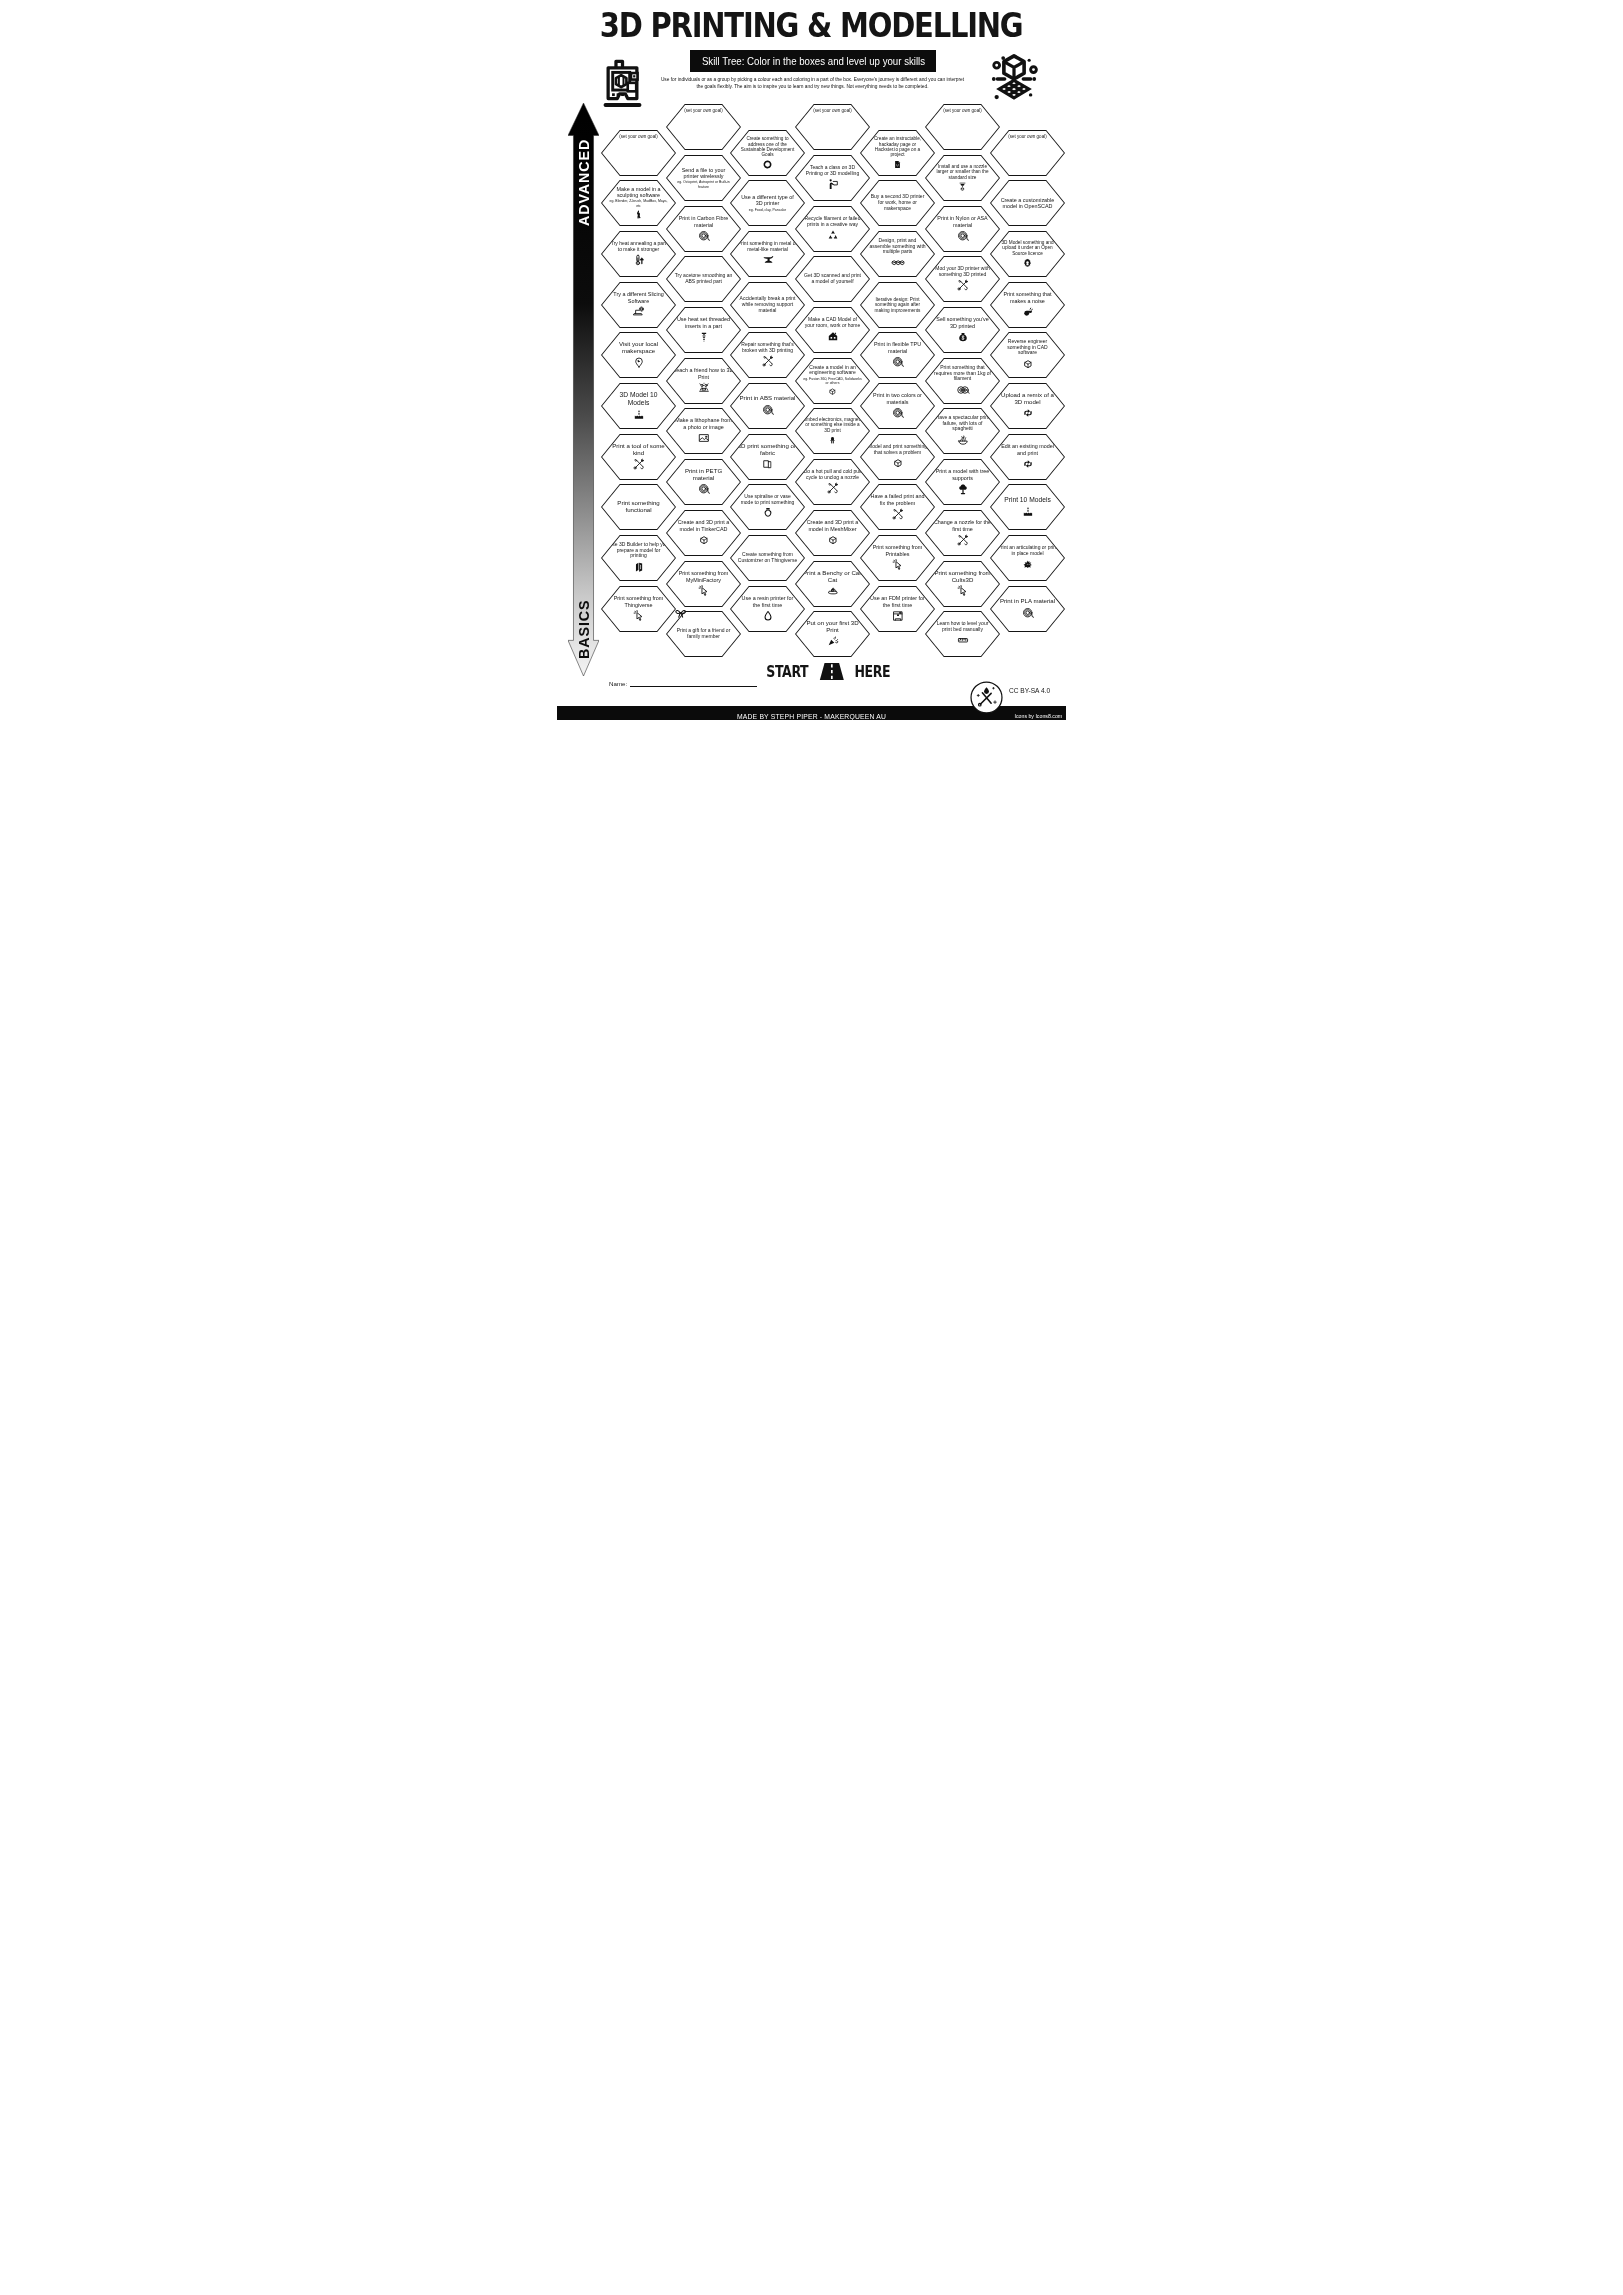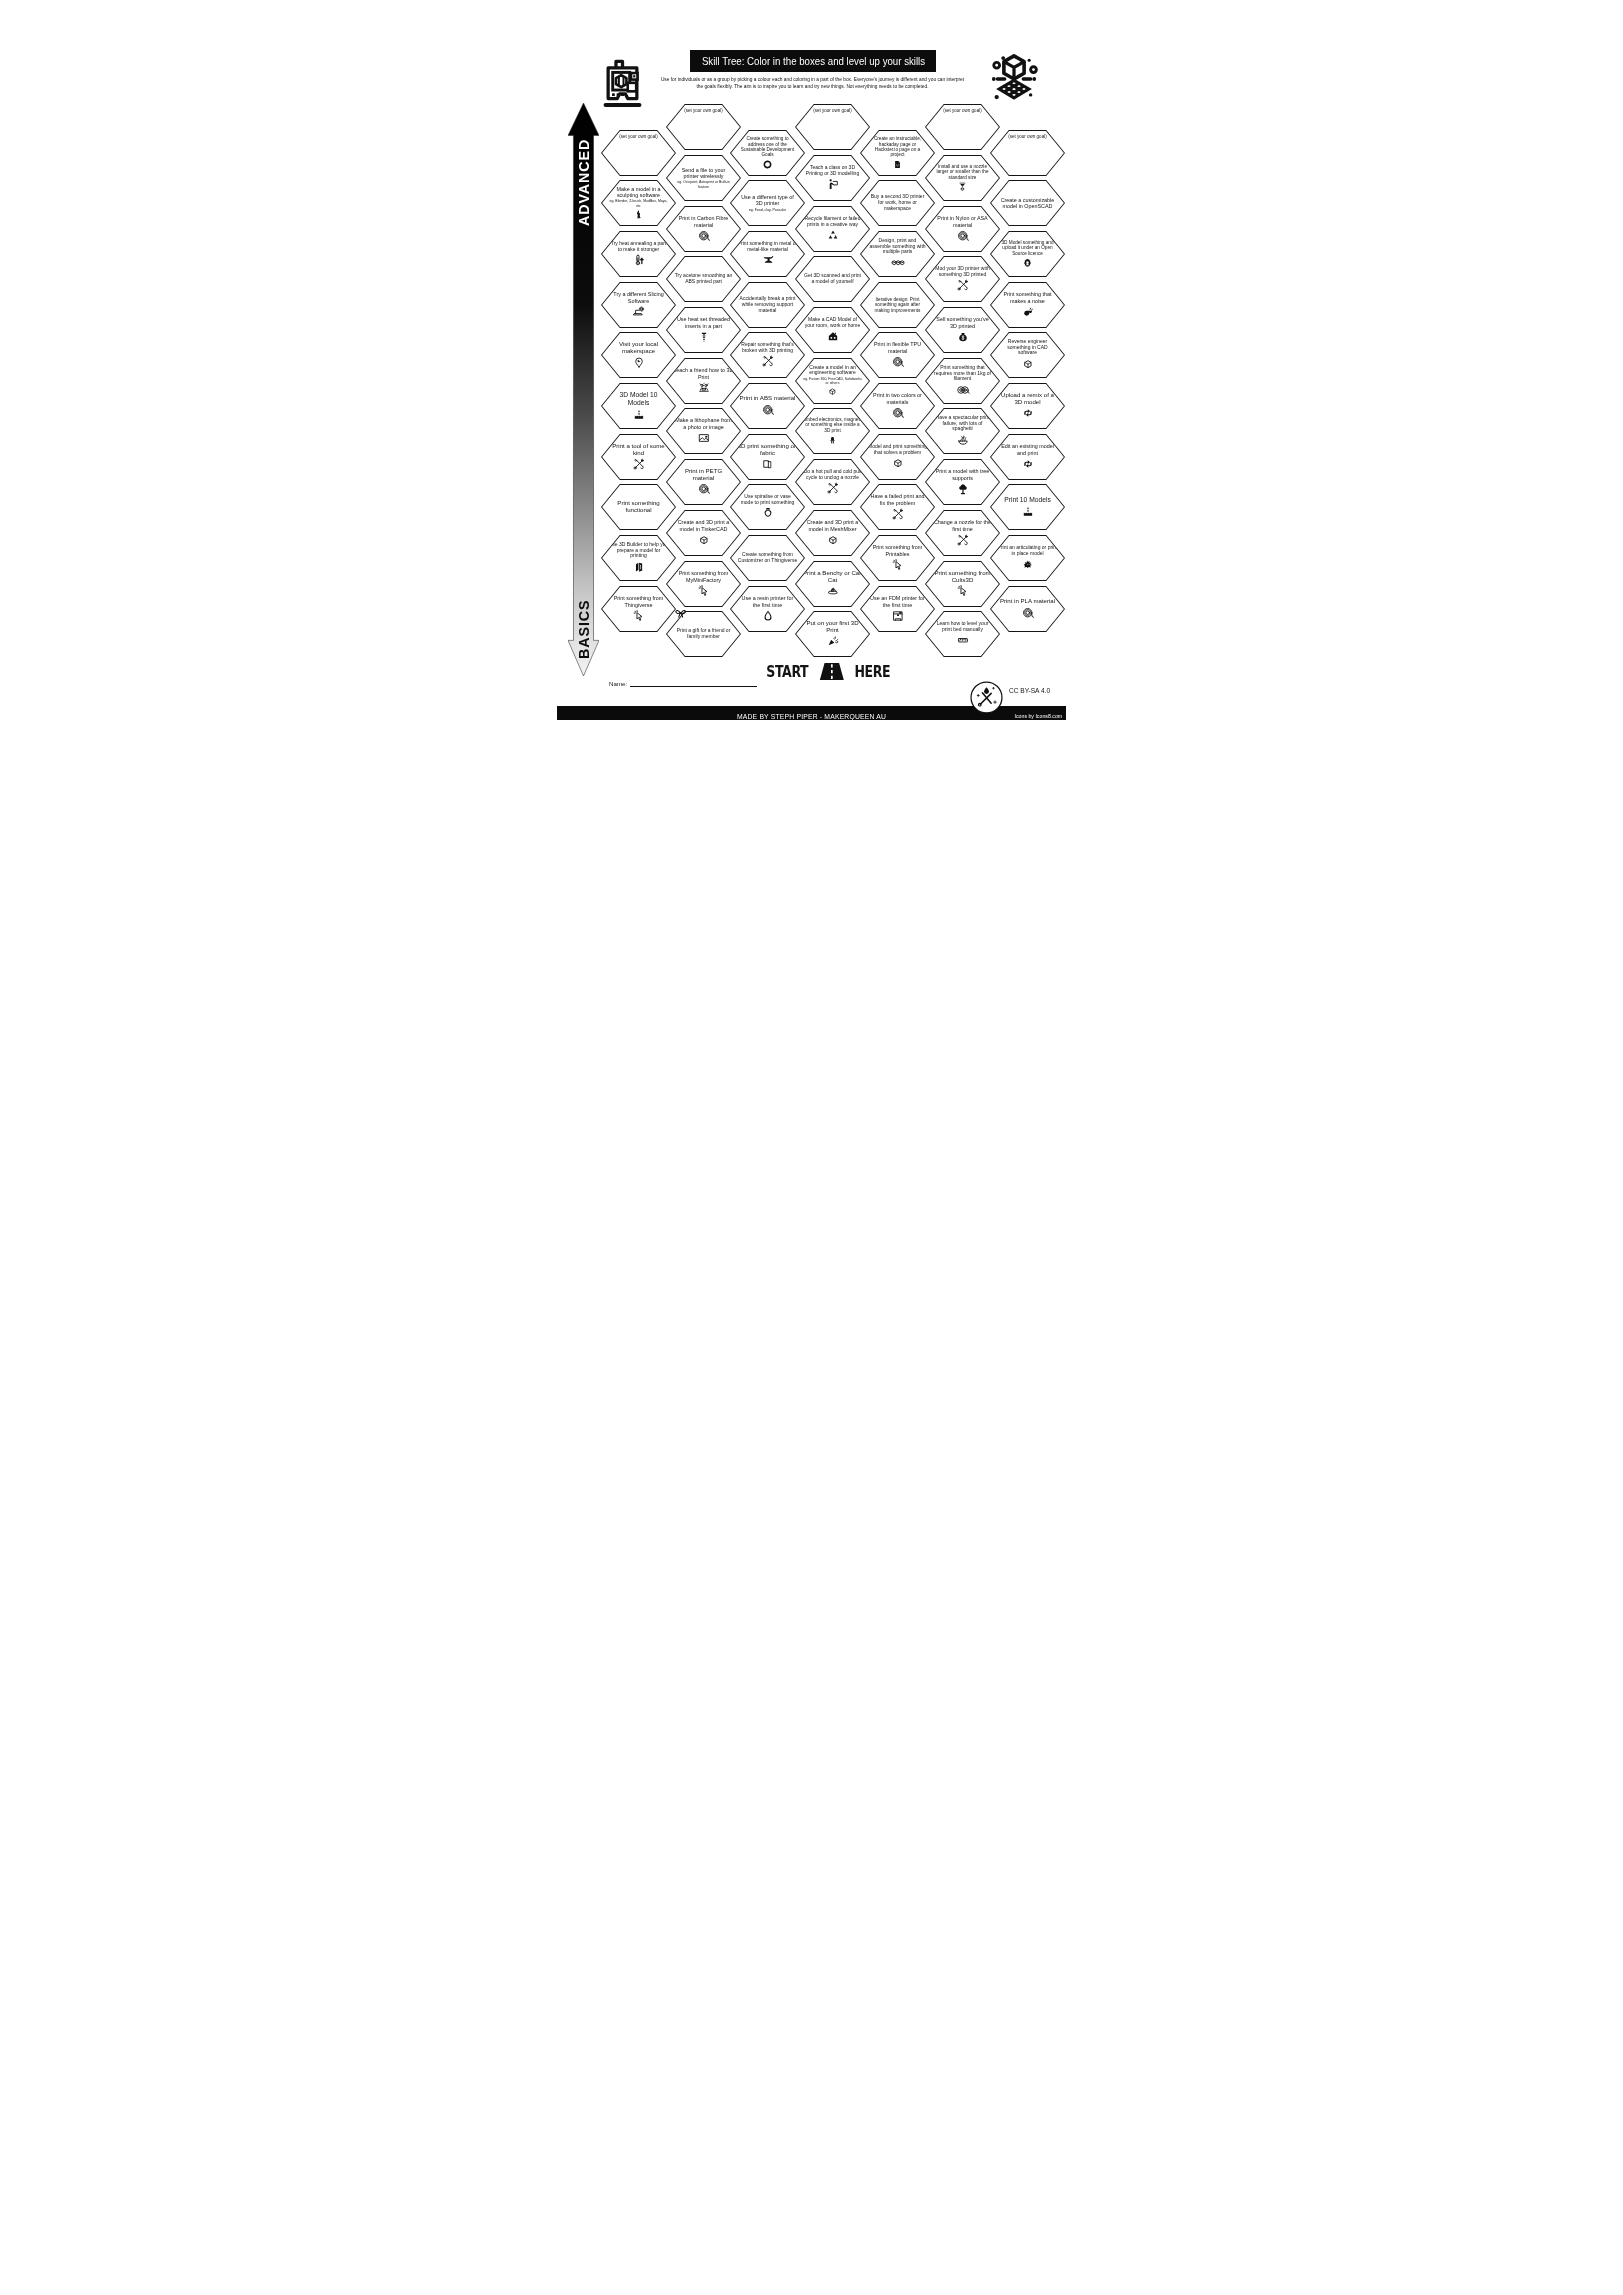--- a/index.html
+++ b/index.html
@@ -66,20 +66,21 @@
   .footbar .credit{display:block;text-align:center;line-height:21px;color:#fff;font-size:7.4px;
       transform:scaleX(.92);letter-spacing:0.2px;white-space:nowrap}
   .footbar .icons8{position:absolute;right:3.7px;top:0;line-height:21px;color:#fff;font-size:5.5px;
       transform:scaleX(.95);transform-origin:right center;white-space:nowrap}
 </style>
 </head>
 <body>
 
 <div class="poster">
 
+  <div class="title"><span>3D PRINTING &amp; MODELLING</span></div>
 
   <div class="subbar">
     <span>Skill Tree:  Color in the boxes and level up your skills</span>
   </div>
 
   <p class="desc">Use for individuals or as a group by picking a colour each and coloring in a part of the box.  Everyone's journey is different and you can interpret the goals flexibly.  The aim is to inspire you to learn and try new things. Not everything needs to be completed.</p>
 
   <div class="logo lft">
     <svg viewBox="0 0 72 80">
       <path d="M10 73h52" fill="none" stroke="#111" stroke-width="6" stroke-linecap="round"></path>

